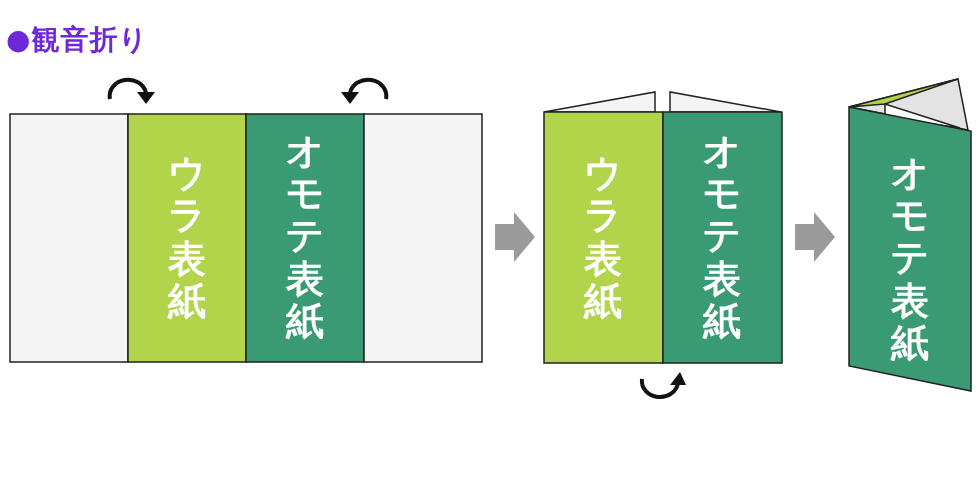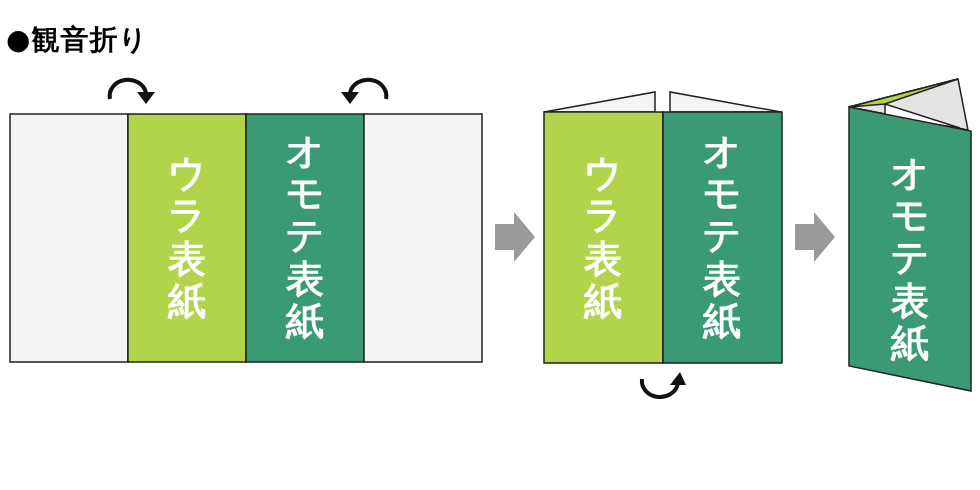--- a/index.html
+++ b/index.html
@@ -1,19 +1,19 @@
 <!DOCTYPE html>
 <html><head>
   <meta charset="utf-8">
   <style>
     html, body { margin: 0; padding: 0; background: #ffffff; }
     body { width: 980px; height: 490px; position: relative; overflow: hidden;
            font-family: "DejaVu Sans", "Liberation Sans", sans-serif; }
     .title { position: absolute; left: 6px; top: 26px; font-size: 28px; font-weight: bold;
-             color: #000000; letter-spacing: 1px; line-height: 1; }
+             color: #6d28d9; letter-spacing: 1px; line-height: 1; }
     svg { position: absolute; left: 0; top: 0; }
     .vtext { font-family: "DejaVu Sans", sans-serif; font-weight: bold; fill: #ffffff; }
   </style>
 </head>
 <body>
 
 <div class="title">●観音折り</div>
 
 <svg width="980" height="490" viewBox="0 0 980 490">
 

